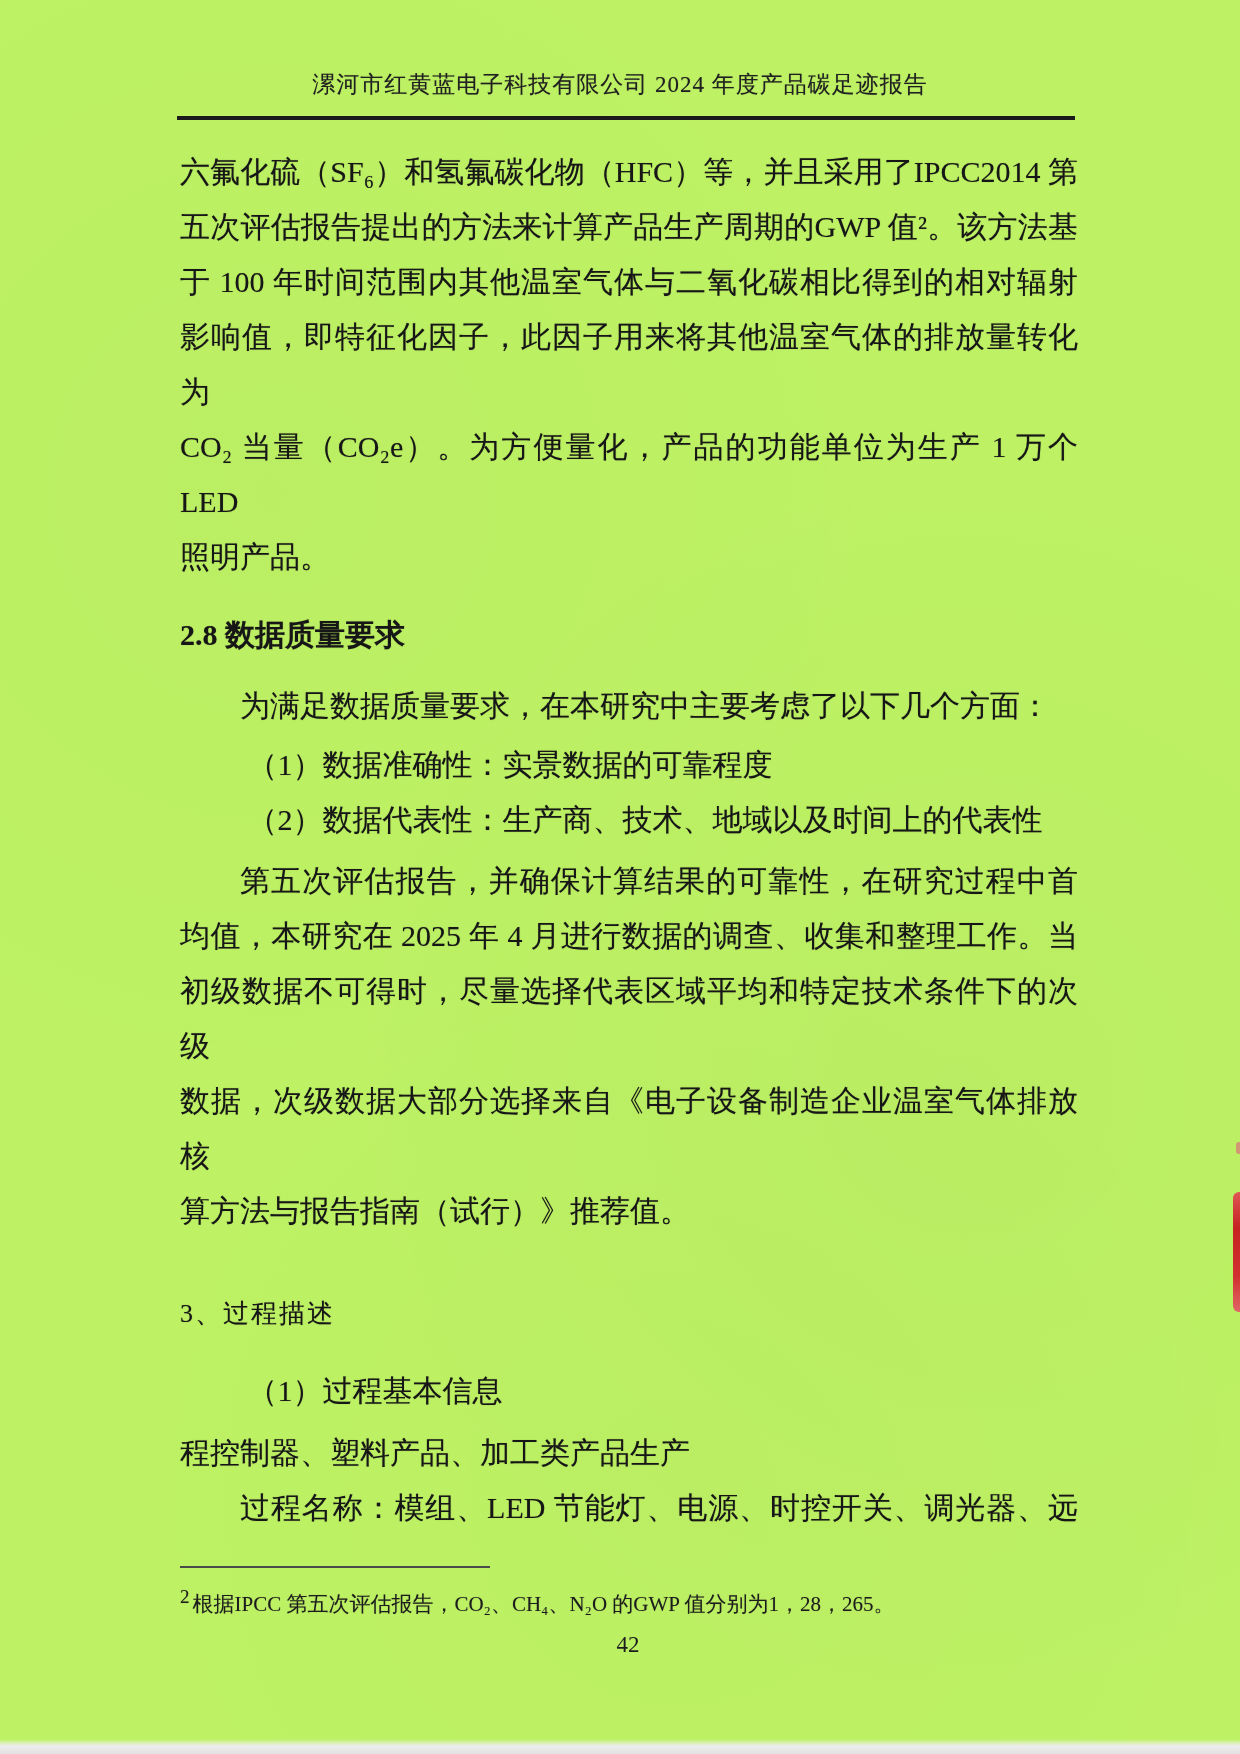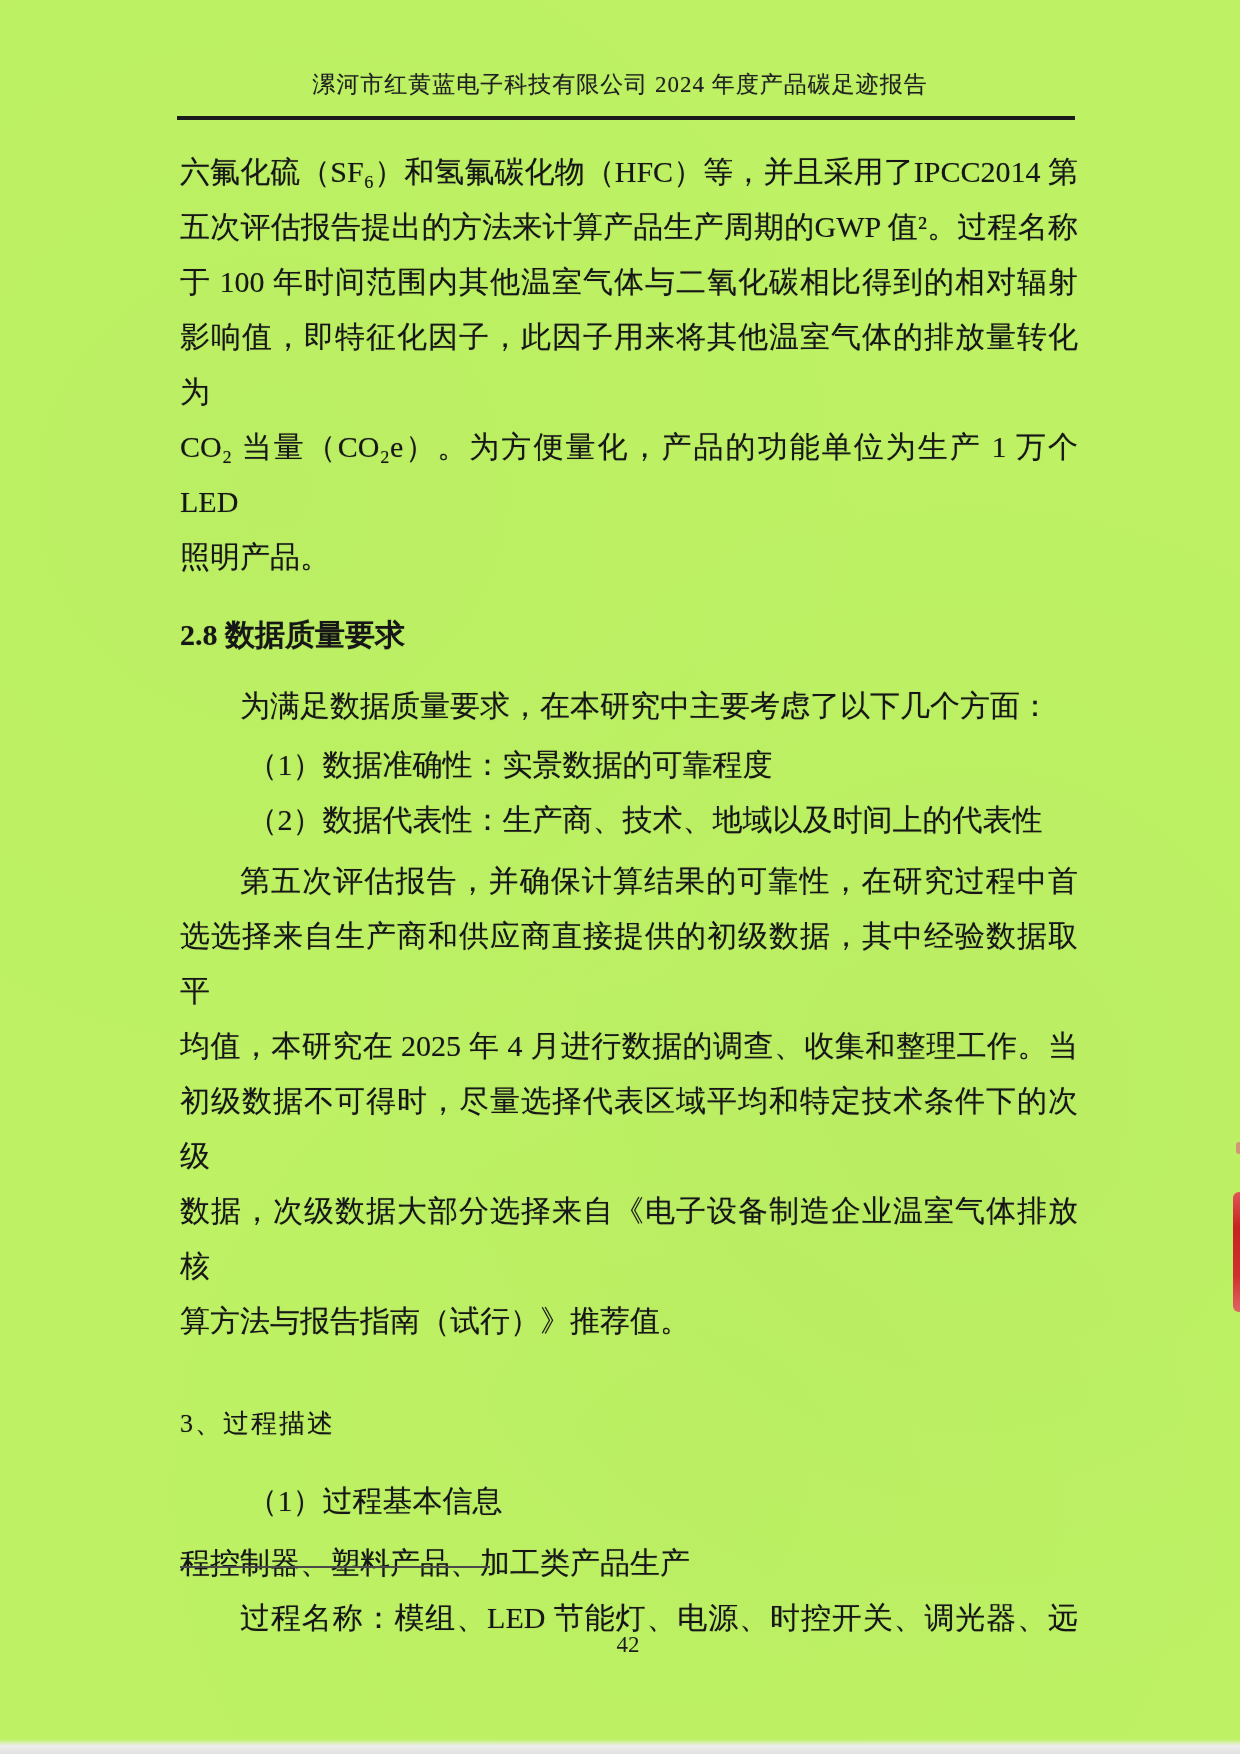--- a/index.html
+++ b/index.html
@@ -92,56 +92,58 @@
 
 <div class="page">
 
   <div class="header-title">漯河市红黄蓝电子科技有限公司 2024 年度产品碳足迹报告</div>
   <div class="header-rule"></div>
 
   <div class="content">
 
     <div class="para">
       <div class="line j">六氟化硫（SF₆）和氢氟碳化物（HFC）等，并且采用了IPCC2014 第</div>
-      <div class="line j">五次评估报告提出的方法来计算产品生产周期的GWP 值²。过程名称</div>
+      <div class="line j">五次评估报告提出的方法来计算产品生产周期的GWP 值²。该方法基</div>
       <div class="line j">于 100 年时间范围内其他温室气体与二氧化碳相比得到的相对辐射</div>
       <div class="line j">影响值，即特征化因子，此因子用来将其他温室气体的排放量转化为</div>
       <div class="line j">CO₂ 当量（CO₂e）。为方便量化，产品的功能单位为生产 1 万个 LED</div>
       <div class="line">照明产品。</div>
     </div>
 
     <div class="h2">2.8 数据质量要求</div>
 
     <div class="line ind2 mt16">为满足数据质量要求，在本研究中主要考虑了以下几个方面：</div>
 
     <div class="mt4">
       <div class="line ind-item">（1）数据准确性：实景数据的可靠程度</div>
       <div class="line ind-item">（2）数据代表性：生产商、技术、地域以及时间上的代表性</div>
     </div>
 
     <div class="para mt6">
       <div class="line j ind2">第五次评估报告，并确保计算结果的可靠性，在研究过程中首</div>
-      <div class="line j">选选择来自生产商和供应商直接提供的初级数据，其中经验数据取平</div>
       <div class="line j">均值，本研究在 2025 年 4 月进行数据的调查、收集和整理工作。当</div>
       <div class="line j">初级数据不可得时，尽量选择代表区域平均和特定技术条件下的次级</div>
       <div class="line j">数据，次级数据大部分选择来自《电子设备制造企业温室气体排放核</div>
       <div class="line">算方法与报告指南（试行）》推荐值。</div>
     </div>
 
     <div class="h1">3、过程描述</div>
 
     <div class="line ind-item mt17">（1）过程基本信息</div>
 
     <div class="para mt7">
       <div class="line">程控制器、塑料产品、加工类产品生产</div>
       <div class="line j ind2">过程名称：模组、LED 节能灯、电源、时控开关、调光器、远</div>
     </div>
 
   </div>
 
   <div class="footnote-rule"></div>
+  <div class="footnote">
+    <span class="fn-marker">2</span><span>根据IPCC 第五次评估报告，CO₂、CH₄、N₂O 的GWP 值分别为1，28，265。</span>
+  </div>
 
   <div class="page-number">42</div>
 
   <div class="red-mark"></div>
   <div class="bottom-band"></div>
 
 </div>
 
 </body></html>

